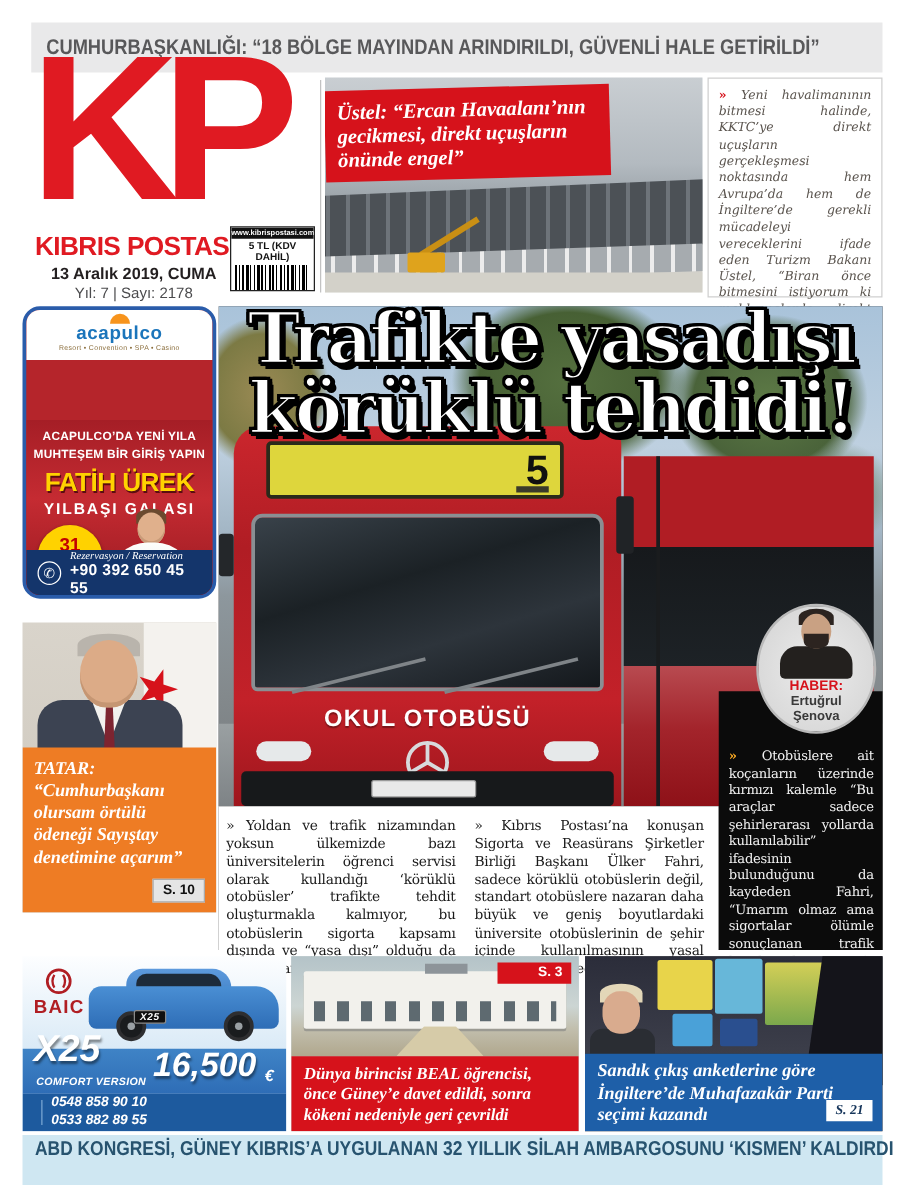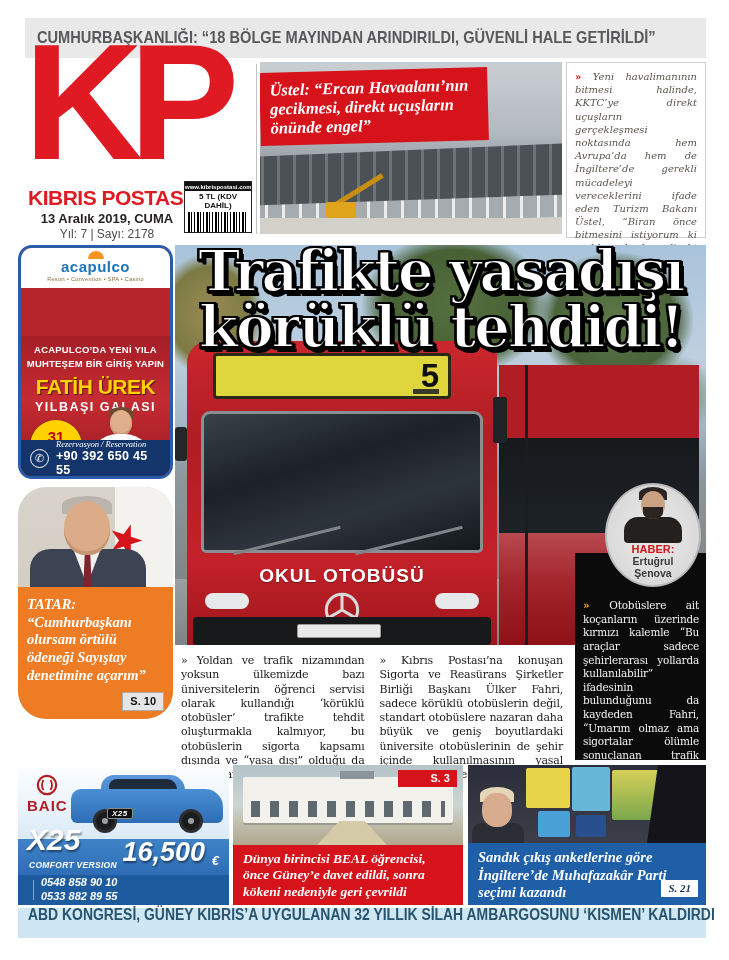--- a/index.html
+++ b/index.html
@@ -88,22 +88,22 @@
     border-radius:30px 30px 4px 4px; background:linear-gradient(180deg,#fdfdfb,#e3e0da); }
   .acp-foot { position:absolute; left:0; right:0; bottom:0; height:36px; background:#14356b;
     color:#fff; display:flex; align-items:center; gap:7px; padding:0 9px; }
   .phone-icon { flex:0 0 auto; width:19px; height:19px; border:1.5px solid #fff; border-radius:50%;
     display:flex; align-items:center; justify-content:center; font-size:11px; }
   .phone-icon::before { content:"✆"; }
   .acp-resv { font-family:"Liberation Serif",serif; font-style:italic; font-size:8.5px; }
   .acp-phone { font-weight:bold; font-size:12.5px; letter-spacing:.3px; }
 
   
-  .tatar { position:absolute; left:18px; top:487px; width:155px; height:232px; overflow:hidden;
-    background:linear-gradient(180deg,#d9d4cb,#ccc6bb);border-radius:28px; }
+  .tatar { position:absolute; left:18px; top:498px; width:155px; height:232px; overflow:hidden;
+    background:linear-gradient(180deg,#d9d4cb,#ccc6bb); }
   .tatar-flag { position:absolute; right:0; top:0; width:58px; height:145px; background:#f4f2ee; }
   .tatar-flag::before { content:"★"; position:absolute; left:-8px; top:28px; color:#d6121b;
     font-size:42px; transform:rotate(18deg); }
   .tatar-head { position:absolute; left:46px; top:14px; width:46px; height:54px;
     border-radius:50% 50% 46% 46%; background:#dcab87; box-shadow:inset 0 -4px 0 #c59673; }
   .tatar-hair { position:absolute; left:44px; top:9px; width:50px; height:18px;
     border-radius:50% 50% 0 0; background:#b9b4ac; }
   .tatar-body { position:absolute; left:12px; top:62px; width:116px; height:84px;
     border-radius:20px 20px 0 0; background:#3c4352; }
   .tatar-shirt { position:absolute; left:56px; top:64px; width:26px; height:34px;
@@ -272,21 +272,21 @@
   .uk-face { position:absolute; left:14px; top:28px; width:30px; height:34px;
     background:#d9ab8e; border-radius:45%; }
   .uk-coat { position:absolute; left:4px; top:58px; width:52px; height:22px;
     background:#2a2d33; border-radius:10px 10px 0 0; }
   .uk-banner { position:absolute; left:0; bottom:0; width:100%; height:62px; background:#1e5fa8;
     color:#fff; padding:6px 10px; font-family:"Liberation Serif",serif; font-style:italic;
     font-weight:bold; font-size:14.5px; line-height:1.22; }
   .uk-badge { position:absolute; right:8px; bottom:8px; }
 
   
-  .bottom-banner { position:absolute; left:18px; top:908px; width:688px; height:30px;
+  .bottom-banner { position:absolute; left:18px; top:908px; width:688px; height:40px;
     background:#cfe7f2; display:flex; align-items:center; padding:0 8px 16px 10px; }
   .bottom-banner-text { flex:1; font-weight:bold; font-size:16px; color:#27536f;
     white-space:nowrap; transform:scaleX(.87); transform-origin:left center; }
 </style>
 </head>
 <body>
 
 <div class="page">
 
   <div class="top-banner">

